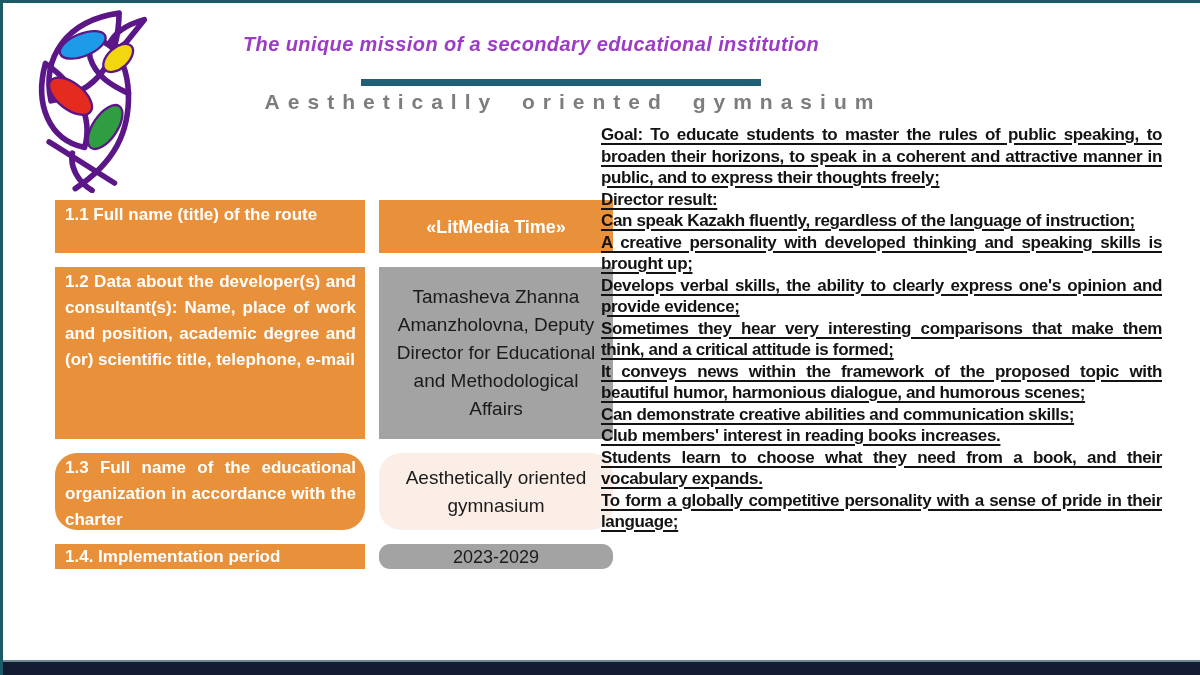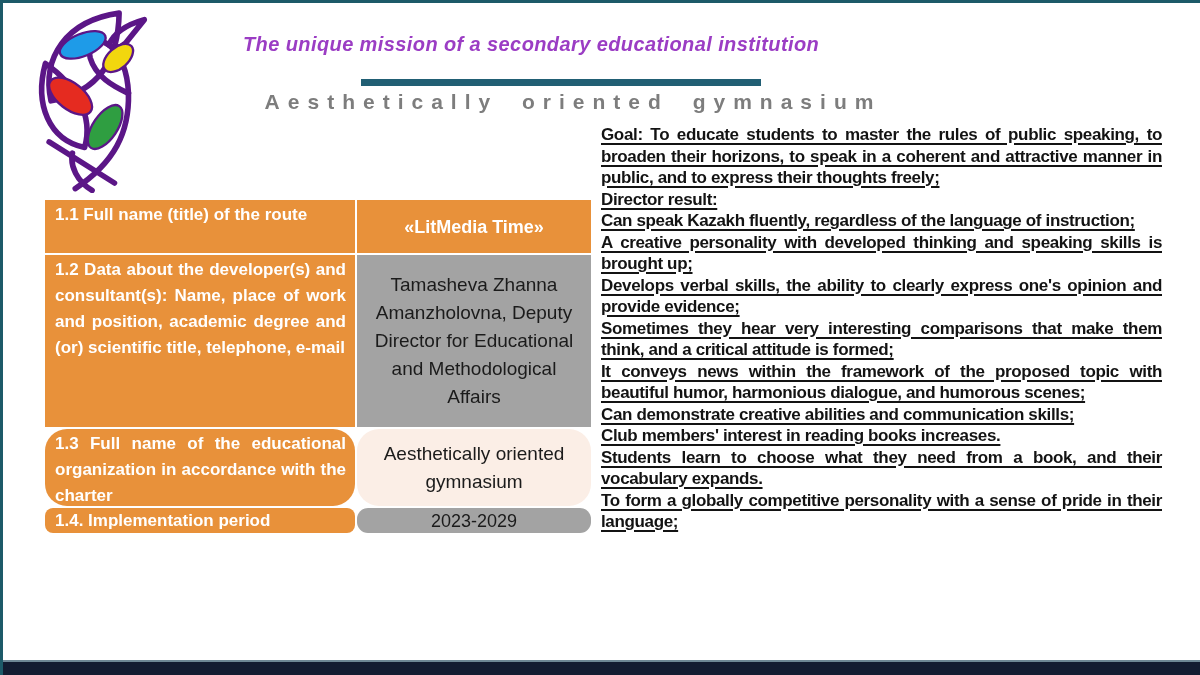--- a/index.html
+++ b/index.html
@@ -14,40 +14,40 @@
     position:absolute;left:240px;top:30px;width:760px;text-align:left;
     font-size:20px;font-weight:bold;font-style:italic;color:#9b3dc4;letter-spacing:.4px;
   }
   .divider{position:absolute;left:358px;top:76px;width:400px;height:7px;background:#215f74;}
   .subtitle{
     position:absolute;left:150px;top:87px;width:840px;text-align:center;
     font-size:21px;font-weight:bold;color:#7d7d7d;letter-spacing:8px;word-spacing:10px;
   }
   
   .info-table{
-    position:absolute;left:42px;top:197px;width:547px;
-    display:grid;grid-template-columns:310px 234px;grid-auto-rows:min-content;gap:2px;
+    position:absolute;left:52px;top:197px;width:547px;
+    display:grid;grid-template-columns:310px 234px;grid-auto-rows:min-content;gap:14px;
   }
   .cell{box-sizing:border-box;overflow:hidden;}
   .cell.label{
     background:#e8913a;color:#ffffff;font-weight:bold;font-size:17px;line-height:26px;
     text-align:justify;padding:2px 9px 2px 10px;
   }
   .cell.value{
     display:flex;align-items:center;justify-content:center;text-align:center;
     color:#1b1b1b;font-size:19px;line-height:28px;padding:0 6px;
   }
   .r1{height:53px;}
   .r2{height:172px;}
   .r3{height:77px;border-radius:22px;}
   .r4{height:25px;}
   .cell.value.head{background:#e8913a;color:#ffffff;font-weight:bold;font-size:18px;}
   .cell.value.pink{background:#a3a3a3;}
   .cell.value.pale{background:#fbeee6;}
-  .r4.label{line-height:21px;border-radius:8px;}
+  .r4.label{line-height:21px;}
   .r4.value{font-size:18px;border-radius:11px;}
   
   .goals{
     position:absolute;left:598px;top:121px;width:561px;
     font-size:17px;font-weight:bold;color:#131313;letter-spacing:-.35px;
   }
   .goals p{
     margin:0;text-align:justify;line-height:21.5px;
     text-decoration:underline;text-decoration-thickness:1.5px;text-underline-offset:3px;
   }

